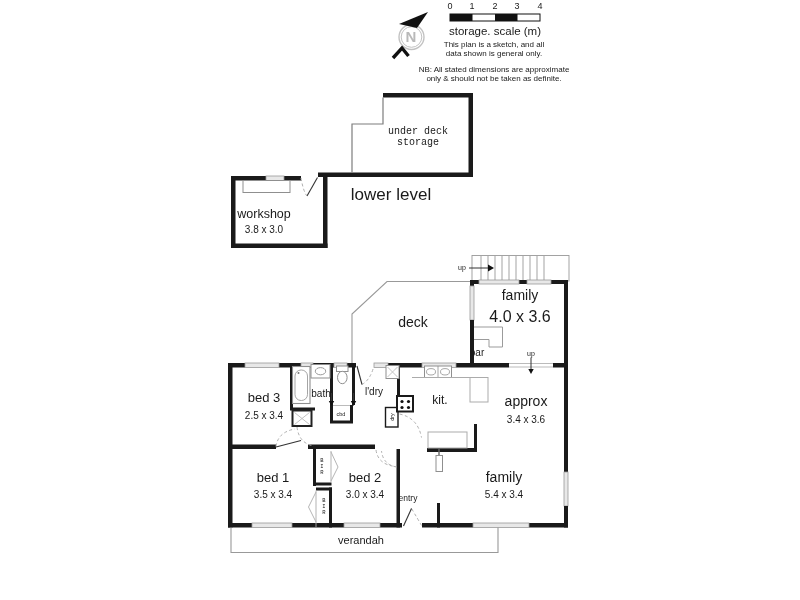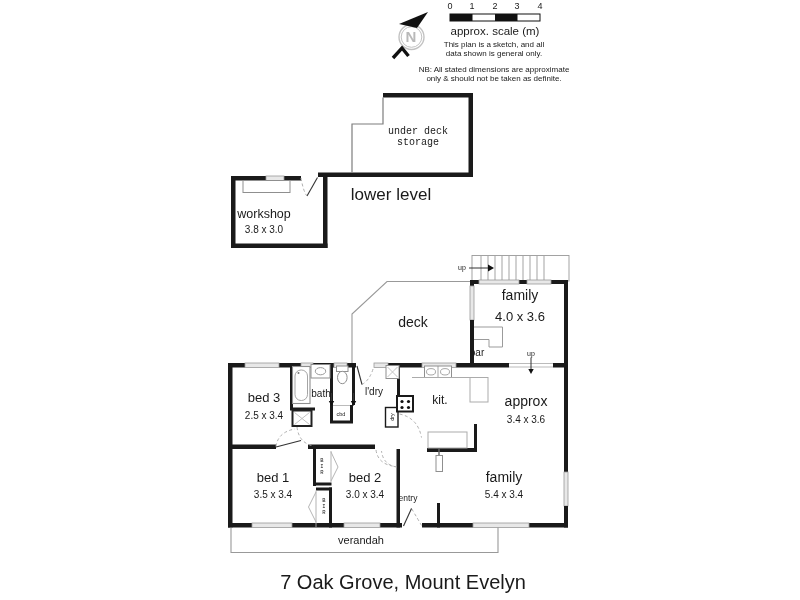--- a/index.html
+++ b/index.html
@@ -220,35 +220,35 @@
 
     <polyline points="231,527.5 231,552.5 498,552.5 498,527.5" fill="none" stroke="#999" stroke-width="1.1"></polyline>
   </svg>
 
   <div class="lbl gray" style="left:411px;top:37px;font-size:15px">N</div>
   <div class="lbl" style="left:450px;top:6px;font-size:9px">0</div>
   <div class="lbl" style="left:472px;top:6px;font-size:9px">1</div>
   <div class="lbl" style="left:495px;top:6px;font-size:9px">2</div>
   <div class="lbl" style="left:517px;top:6px;font-size:9px">3</div>
   <div class="lbl" style="left:540px;top:6px;font-size:9px">4</div>
-  <div class="lbl" style="left:495px;top:31px;font-size:11.5px">approx. scale (m)</div>
+  <div class="lbl" style="left:495px;top:31px;font-size:11.5px">storage. scale (m)</div>
   <div class="lbl" style="left:494px;top:45px;font-size:8px">This plan is a sketch, and all</div>
   <div class="lbl" style="left:494px;top:54px;font-size:8px">data shown is general only.</div>
   <div class="lbl" style="left:494px;top:70px;font-size:8px">NB: All stated dimensions are approximate</div>
   <div class="lbl" style="left:494px;top:79px;font-size:8px">only &amp; should not be taken as definite.</div>
 
   <div class="lbl pre" style="left:418px;top:137px;font-size:10px">under deck
 storage</div>
   <div class="lbl" style="left:391px;top:195px;font-size:17px">lower level</div>
   <div class="lbl" style="left:264px;top:214px;font-size:12.5px">workshop</div>
   <div class="lbl" style="left:264px;top:230px;font-size:10px">3.8 x 3.0</div>
 
   <div class="lbl" style="left:413px;top:323px;font-size:14px">deck</div>
   <div class="lbl" style="left:520px;top:296px;font-size:14px">family</div>
-  <div class="lbl" style="left:520px;top:317px;font-size:13px">4.0 x 3.6</div>
+  <div class="lbl" style="left:520px;top:317px;font-size:16px">4.0 x 3.6</div>
   <div class="lbl" style="left:477px;top:353px;font-size:10px">bar</div>
   <div class="lbl" style="left:462px;top:268px;font-size:7px">up</div>
   <div class="lbl" style="left:531px;top:354px;font-size:7px">up</div>
   <div class="lbl" style="left:264px;top:398px;font-size:13px">bed 3</div>
   <div class="lbl" style="left:264px;top:416px;font-size:10px">2.5 x 3.4</div>
   <div class="lbl" style="left:321px;top:394px;font-size:10px">bath</div>
   <div class="lbl" style="left:374px;top:392px;font-size:10px">l'dry</div>
   <div class="lbl" style="left:440px;top:401px;font-size:12px">kit.</div>
   <div class="lbl" style="left:526px;top:402px;font-size:14px">approx</div>
   <div class="lbl" style="left:526px;top:420px;font-size:10px">3.4 x 3.6</div>
@@ -262,15 +262,14 @@
   <div class="lbl" style="left:504px;top:495px;font-size:10px">5.4 x 3.4</div>
   <div class="lbl" style="left:408px;top:499px;font-size:8.5px">entry</div>
   <div class="lbl pre" style="left:322px;top:467px;font-size:5.5px">B
 I
 R</div>
   <div class="lbl pre" style="left:324px;top:507px;font-size:5.5px">B
 I
 R</div>
   <div class="lbl" style="left:361px;top:540px;font-size:11px">verandah</div>
 
-  <div class="lbl" style="left:403px;top:582px;font-size:20px">7 Oak Grove, Mount Evelyn</div>
 
 </div>
 
 </body></html>

